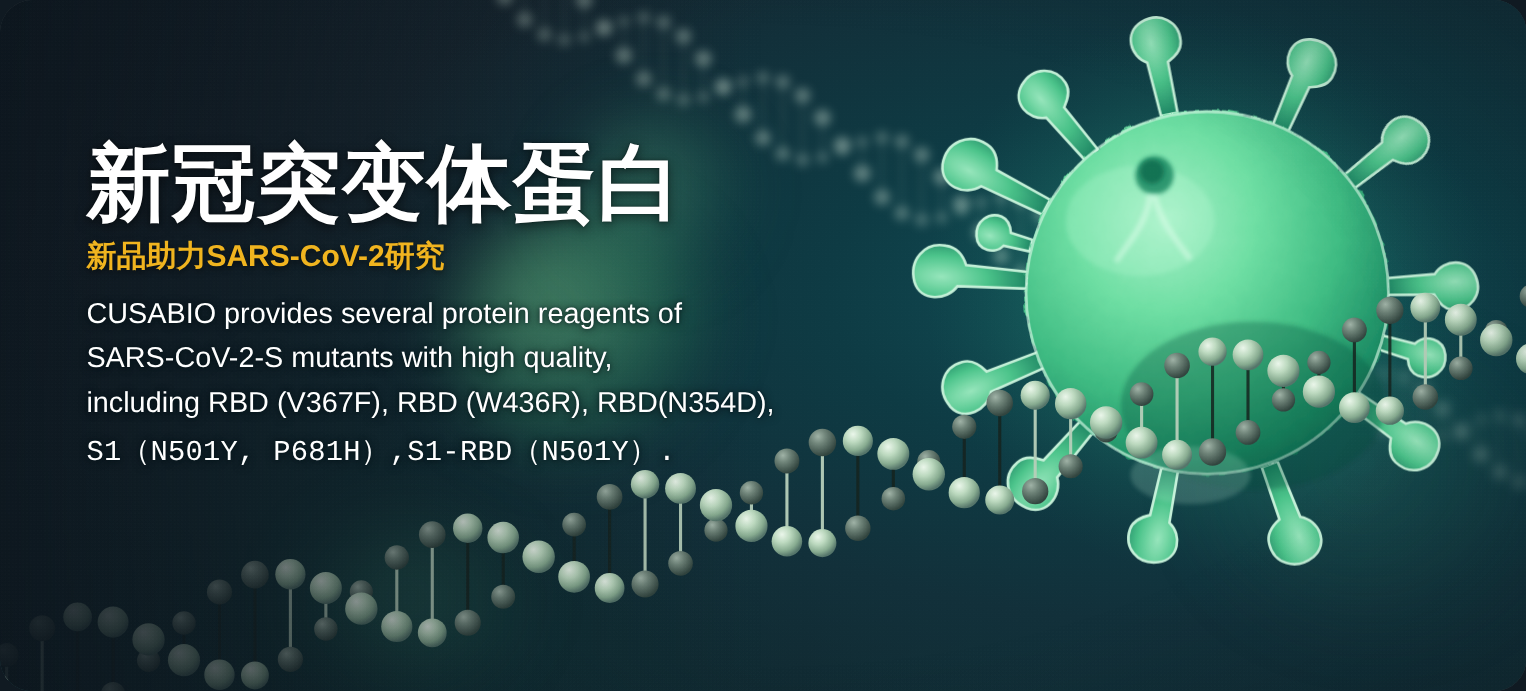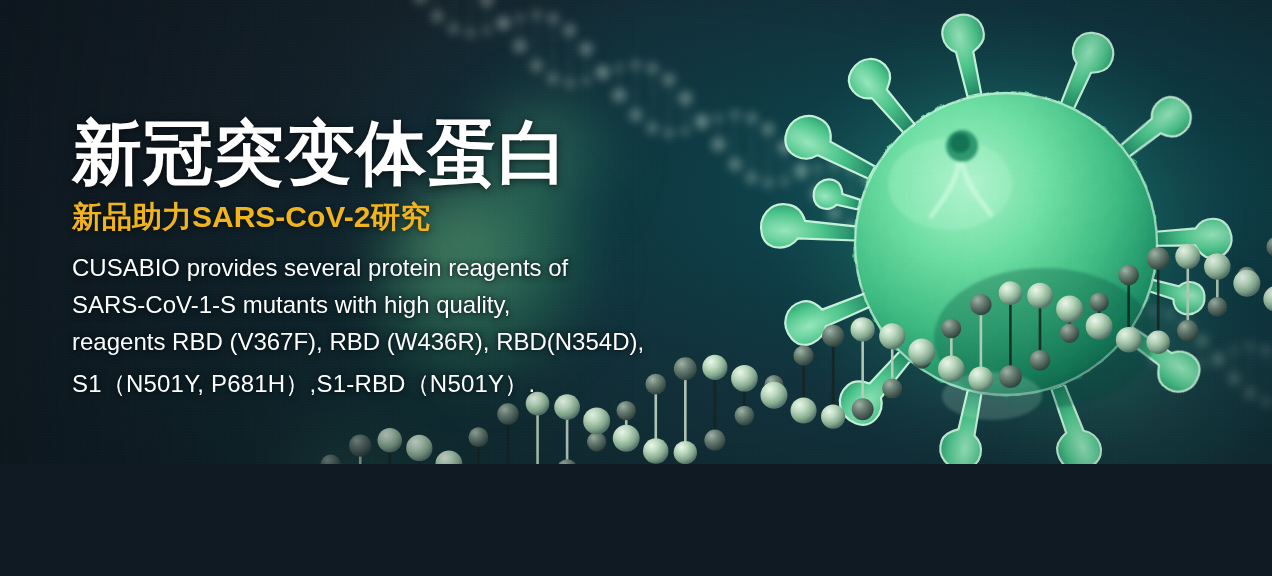--- a/index.html
+++ b/index.html
@@ -1,21 +1,22 @@
 <!DOCTYPE html>
 <html><head>
 <meta charset="utf-8">
 <style>
   html,body{margin:0;padding:0;background:#101a22;}
   #banner{
     position:relative;
-    width:1272px;height:464px;
+    width:1272px;height:576px;
     overflow:hidden;
     font-family:"Liberation Sans",sans-serif;
     background:#404040;
+    border-radius:27px;
   }
   
   .layer{position:absolute;inset:0;pointer-events:none;}
 
   .bg-base{
     background:
       radial-gradient(ellipse 70% 80% at 78% 42%, #11535a 0%, #0e3b44 34%, #12303a 60%, rgba(20,38,48,0) 82%),
       radial-gradient(ellipse 60% 70% at 20% 90%, #0e2f33 0%, #112a32 55%, rgba(18,38,46,0) 85%),
       linear-gradient(155deg,#16242e 0%,#16262f 28%,#123039 55%,#103038 75%,#122b33 100%);
   }
@@ -58,38 +59,38 @@
     font-size:70px;
     line-height:1.0;
     font-weight:700;
     color:#ffffff;
     letter-spacing:1px;
     margin:0 0 10px 0;
     text-shadow:0 2px 10px rgba(0,0,0,.55), 0 0 2px rgba(0,0,0,.5);
     white-space:nowrap;
   }
   #subtitle{
-    font-size:30px;
+    font-size:25px;
     line-height:1.15;
     font-weight:700;
     color:#f0b41f;
     margin:12px 0 14px 0;
     text-shadow:0 1px 6px rgba(0,0,0,.6);
     white-space:nowrap;
   }
   .body-line{
     font-size:24px;
     line-height:37px;
     font-weight:400;
     color:#ffffff;
     white-space:nowrap;
     text-shadow:0 1px 7px rgba(4,18,22,.85), 0 0 3px rgba(4,18,22,.6);
   }
   .body-line.alt{
-    font-family:Liberation Sans, sans-serif;
+    font-family:Liberation Mono, monospace;
     letter-spacing:.2px;
     margin-top:5px;
   }
   #body-block{margin-top:2px;}
 </style>
 </head>
 <body>
 
 <div id="banner">
 
@@ -531,19 +532,19 @@
   </div>
 
   <div class="layer bg-vignette"></div>
   <div class="layer grain"></div>
 
   <div id="copy">
     <h1 id="title">新冠突变体蛋白</h1>
     <div id="subtitle">新品助力SARS-CoV-2研究</div>
     <div id="body-block">
       <div class="body-line">CUSABIO provides several protein reagents of</div>
-      <div class="body-line">SARS-CoV-1-S mutants with high quality,</div>
-      <div class="body-line">reagents RBD (V367F), RBD (W436R), RBD(N354D),</div>
+      <div class="body-line">SARS-CoV-2-S mutants with high quality,</div>
+      <div class="body-line">including RBD (V367F), RBD (W436R), RBD(N354D),</div>
       <div class="body-line alt">S1（N501Y, P681H）,S1-RBD（N501Y）.</div>
     </div>
   </div>
 
 </div>
 
 </body></html>

